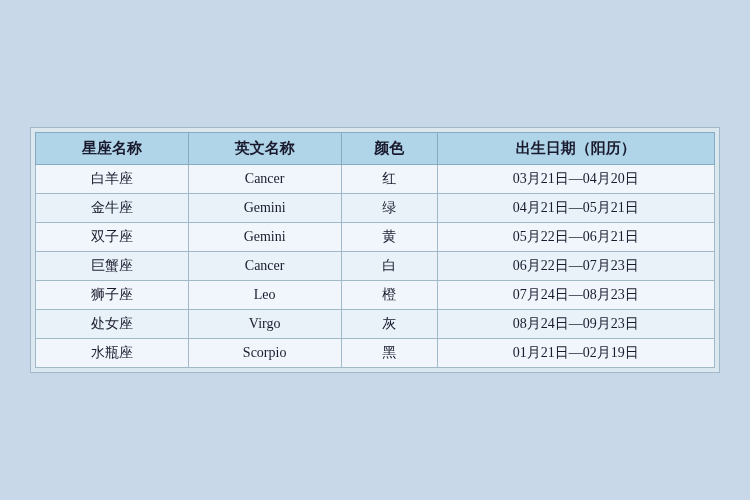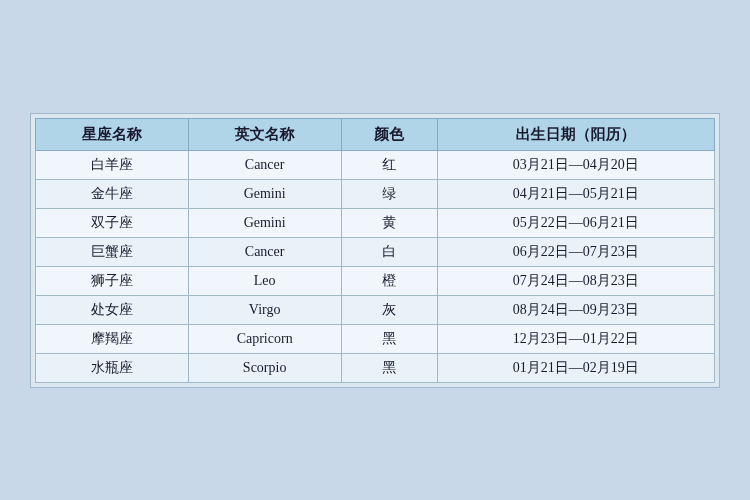--- a/index.html
+++ b/index.html
@@ -90,26 +90,20 @@
           <td>橙</td>
           <td>07月24日—08月23日</td>
         </tr>
         <tr>
           <td>处女座</td>
           <td>Virgo</td>
           <td>灰</td>
           <td>08月24日—09月23日</td>
         </tr>
         <tr>
-          <td>摩羯座</td>
-          <td>Capricorn</td>
-          <td>黑</td>
-          <td>12月23日—01月22日</td>
-        </tr>
-        <tr>
           <td>水瓶座</td>
           <td>Scorpio</td>
           <td>黑</td>
           <td>01月21日—02月19日</td>
         </tr>
       </tbody>
   </table>
 </div>
 
 </body></html>

